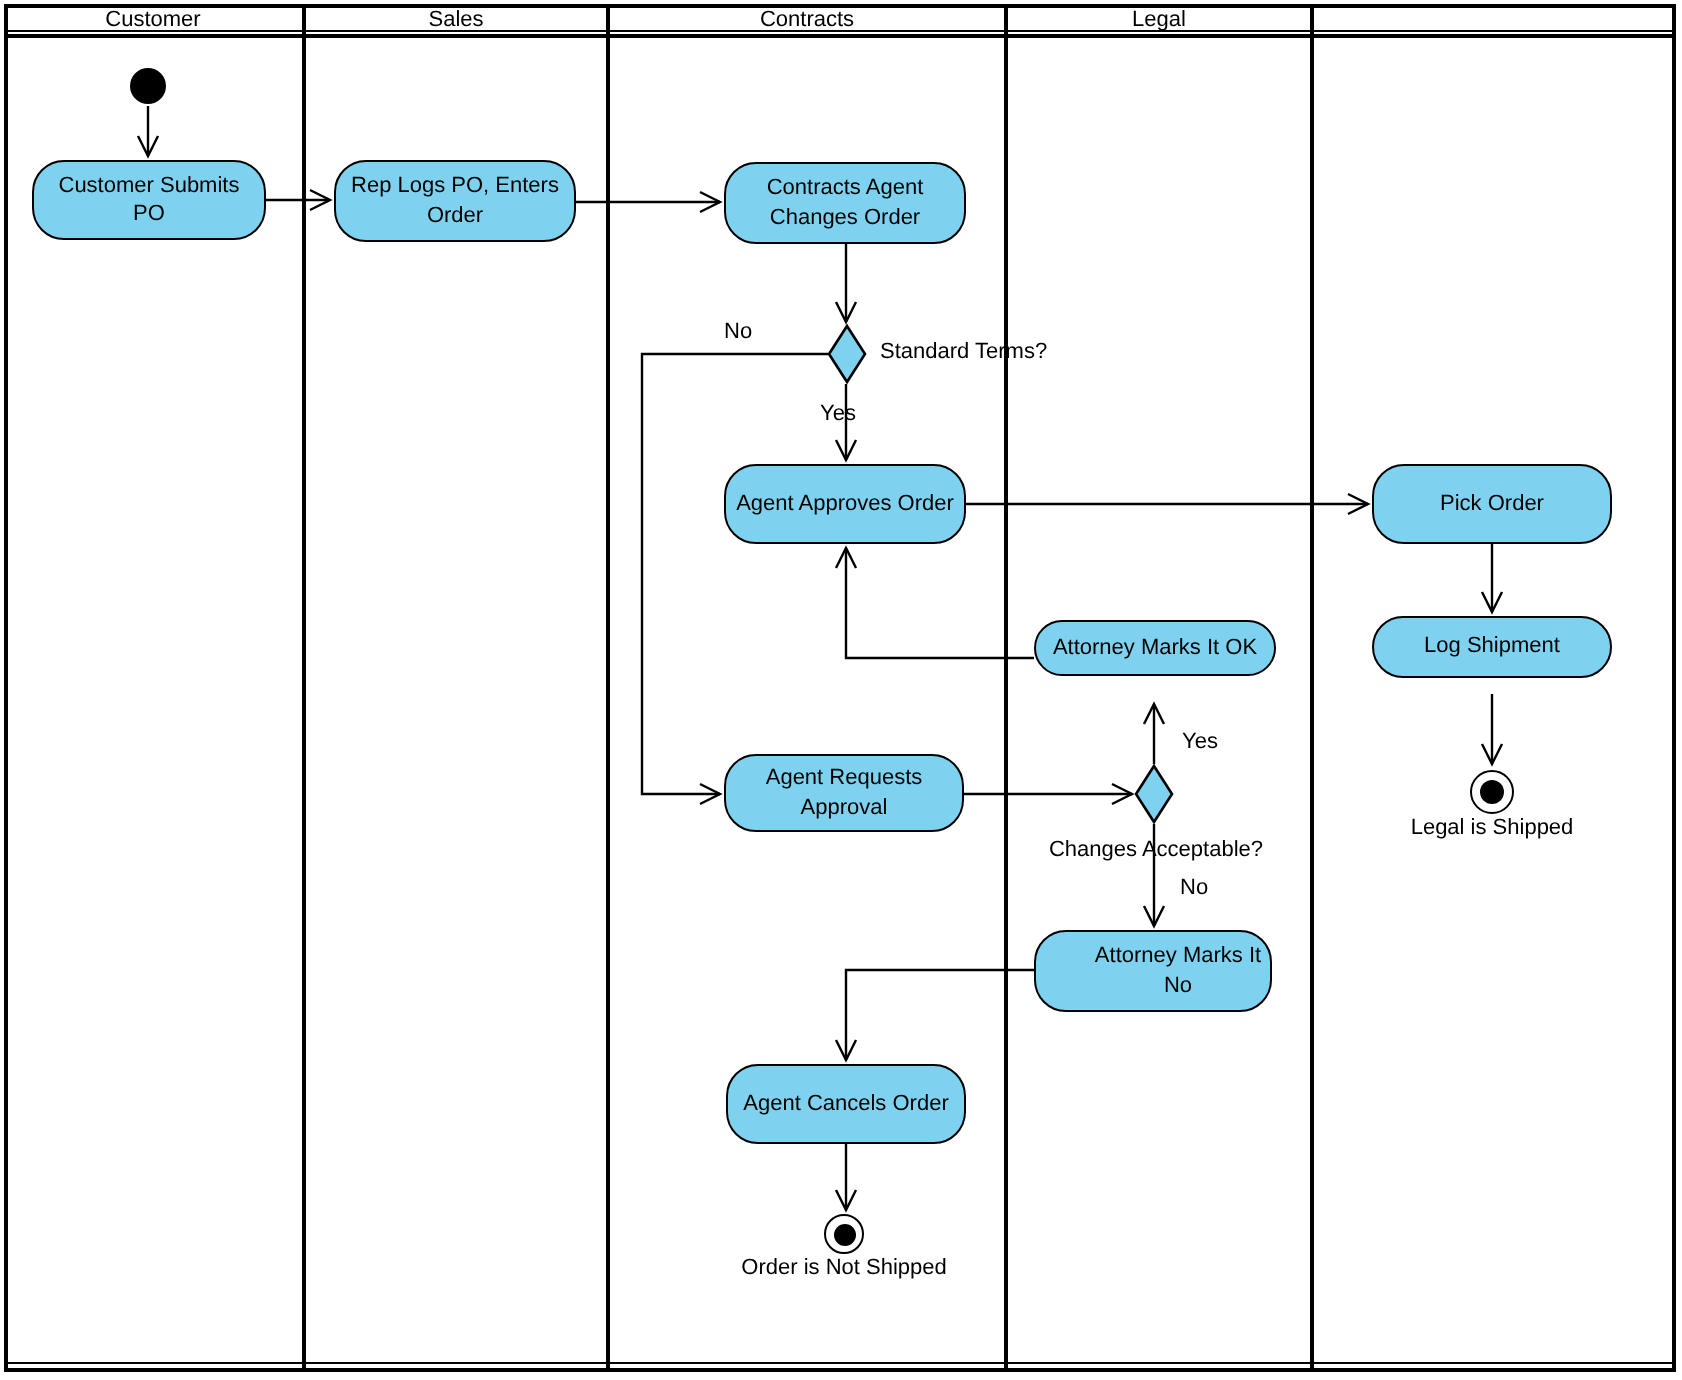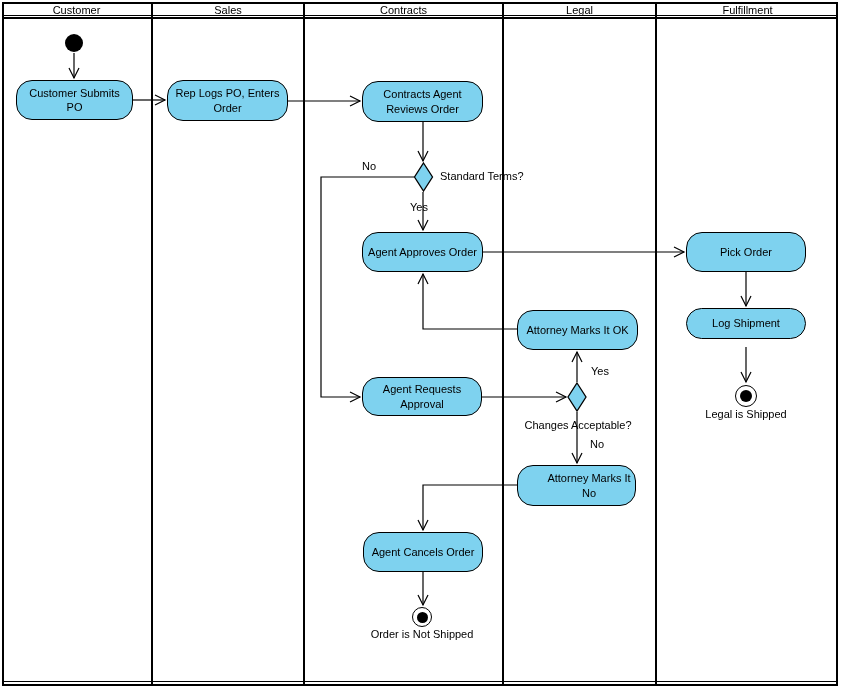--- a/index.html
+++ b/index.html
@@ -42,21 +42,20 @@
 <body>
 
 <div class="canvas">
 
   <div class="frame"></div>
 
   <div class="lane-header" style="left:2px;width:149px;">Customer</div>
   <div class="lane-header" style="left:153px;width:150px;">Sales</div>
   <div class="lane-header" style="left:305px;width:197px;">Contracts</div>
   <div class="lane-header" style="left:504px;width:151px;">Legal</div>
-  <div class="lane-header" style="left:657px;width:181px;">Fulfillment</div>
 
   <div class="hline" style="left:2px;top:15px;width:836px;height:1px;"></div>
   <div class="hline" style="left:2px;top:17px;width:836px;height:2px;"></div>
 
   <div class="hline" style="left:2px;top:681px;width:836px;height:1px;"></div>
 
   <div class="lane-sep" style="left:151px;"></div>
   <div class="lane-sep" style="left:303px;"></div>
   <div class="lane-sep" style="left:502px;"></div>
   <div class="lane-sep" style="left:655px;"></div>
@@ -85,23 +84,23 @@
     <polyline points="746,347 746,382" marker-end="url(#arrowOpen)"></polyline>
 
     <polygon class="decision" points="423.5,163 432.5,177 423.5,191 414.5,177"></polygon>
     <polygon class="decision" points="577,383 586,397 577,411 568,397"></polygon>
   </svg>
 
   <div class="initial-node"></div>
 
   <div class="activity" style="left:16px;top:80px;width:117px;height:40px;">Customer Submits PO</div>
   <div class="activity" style="left:167px;top:80px;width:121px;height:41px;">Rep Logs PO, Enters Order</div>
-  <div class="activity" style="left:362px;top:81px;width:121px;height:41px;">Contracts Agent Reviews Order</div>
+  <div class="activity" style="left:362px;top:81px;width:121px;height:41px;">Contracts Agent Changes Order</div>
   <div class="activity" style="left:362px;top:232px;width:121px;height:40px;">Agent Approves Order</div>
-  <div class="activity" style="left:517px;top:310px;width:121px;height:40px;">Attorney Marks It OK</div>
+  <div class="activity" style="left:517px;top:310px;width:121px;height:28px;">Attorney Marks It OK</div>
   <div class="activity" style="left:362px;top:377px;width:120px;height:39px;">Agent Requests Approval</div>
   <div class="activity" style="left:517px;top:465px;width:119px;height:41px;padding-left:28px;">Attorney Marks It No</div>
   <div class="activity" style="left:363px;top:532px;width:120px;height:40px;">Agent Cancels Order</div>
   <div class="activity" style="left:686px;top:232px;width:120px;height:40px;">Pick Order</div>
   <div class="activity" style="left:686px;top:308px;width:120px;height:31px;">Log Shipment</div>
 
   <div class="final-outer" style="left:735px;top:385px;width:22px;height:22px;">
     <div class="final-inner" style="width:12px;height:12px;"></div>
   </div>
   <div class="final-outer" style="left:412px;top:607px;width:20px;height:20px;">

